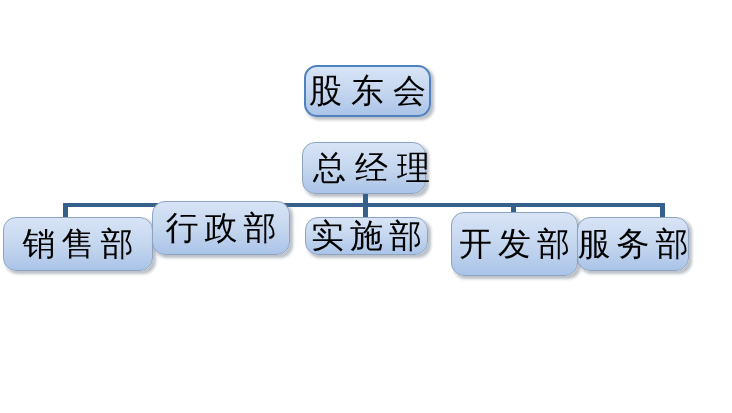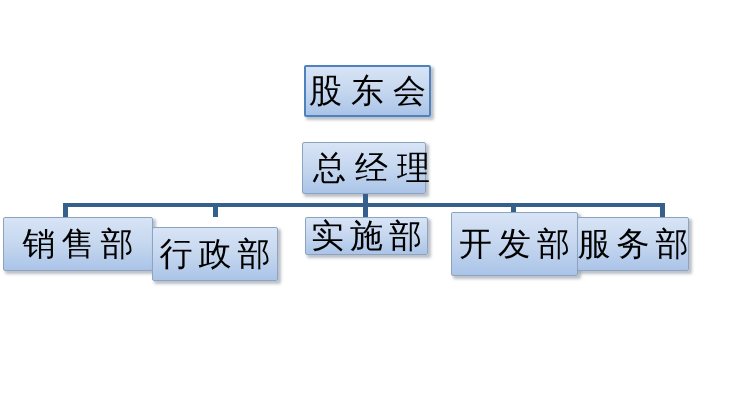--- a/index.html
+++ b/index.html
@@ -19,42 +19,42 @@
     position: absolute;
     box-sizing: border-box;
     display: flex;
     align-items: center;
     justify-content: center;
     background: linear-gradient(to bottom,
       var(--box_fill_top, #d8e4f6) 0%,
       var(--box_fill_mid, #c3d5ee) 55%,
       var(--box_fill_bottom, #aac4e8) 100%);
     border: 1.5px solid var(--box_border, #8ea3bf);
-    border-radius: 2px;
+    border-radius: 13px;
     box-shadow: 2.5px 2.5px 3px rgba(105,115,130,0.45);
     color: var(--text, #000000);
     font-size: 33px;
     letter-spacing: 6px;
     padding-left: 6px; 
     white-space: nowrap;
   }
   .org-box.root {
     border: 2.5px solid var(--root_border, #4f81bd);
     letter-spacing: 9px;
     padding-left: 9px;
   }
   .connector {
     position: absolute;
     background: var(--connector, #36608c);
   }
   
   .box-shareholders { left: 304px; top: 65px;  width: 127px; height: 52px; }
   .box-gm           { left: 302px; top: 142px; width: 124px; height: 52px; letter-spacing: 9px; padding-left: 24px; }
   .box-sales        { left: 3px;   top: 217px; width: 150px; height: 54px; }
-  .box-admin        { left: 152px; top: 227px; width: 126px; height: 54px; }
+  .box-admin        { left: 152px; top: 201px; width: 138px; height: 54px; }
   .box-impl         { left: 305px; top: 217px; width: 123px; height: 38px; }
   .box-dev          { left: 451px; top: 212px; width: 127px; height: 64px; }
   .box-service      { left: 577px; top: 217px; width: 112px; height: 54px; }
 
   .conn-h            { left: 63px;  top: 203px; width: 602px; height: 4px; }
   .conn-v-gm         { left: 363px; top: 194px; width: 5px;   height: 23px; }
   .conn-v-sales      { left: 63px;  top: 203px; width: 5px;   height: 14px; }
   .conn-v-admin      { left: 213px; top: 203px; width: 5px;   height: 14px; }
   .conn-v-dev        { left: 511px; top: 203px; width: 5px;   height: 14px; }
   .conn-v-service    { left: 660px; top: 203px; width: 5px;   height: 14px; }

